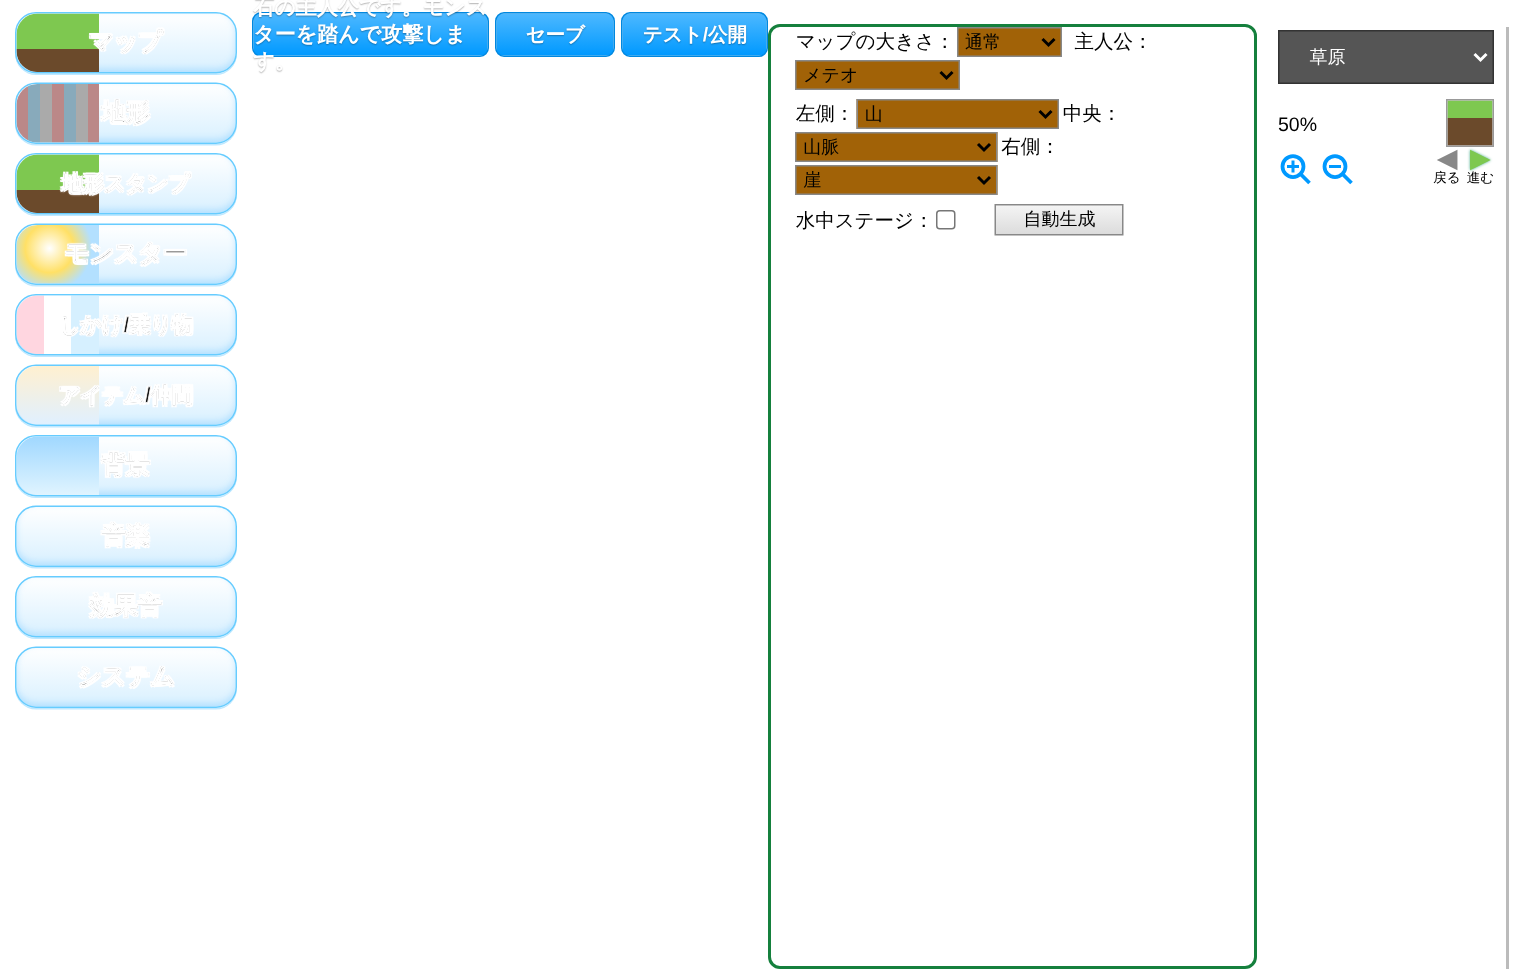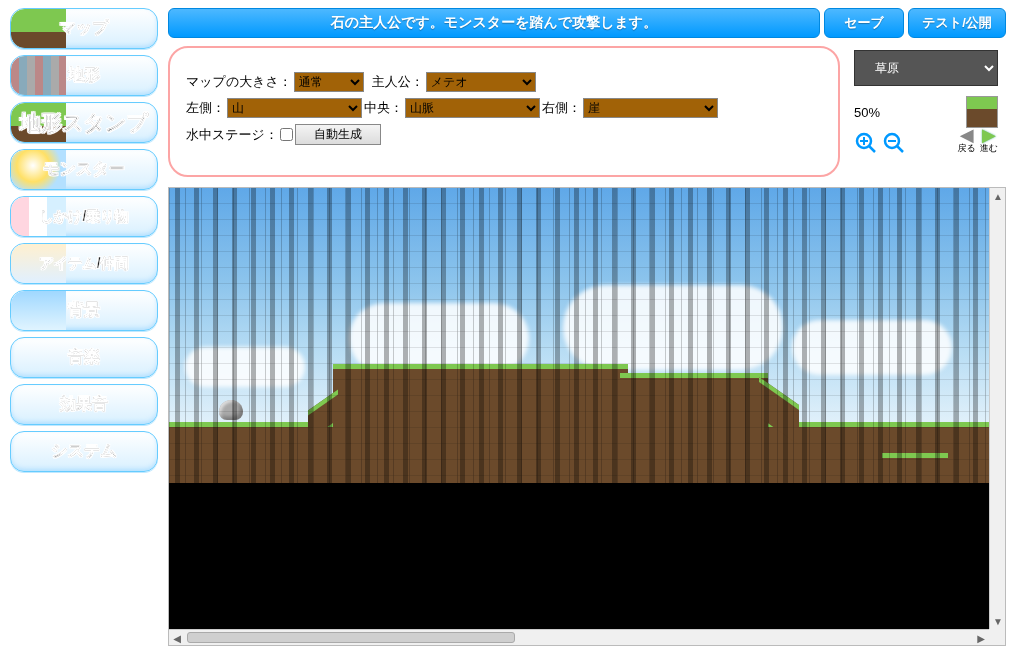--- a/index.html
+++ b/index.html
@@ -76,21 +76,21 @@
   }
   .bottom-icon .ic {
     height: 22px;
     display:flex;align-items:center;justify-content:center;
   }
 
   
   .main {
     flex: 1;
     display: flex;
-    flex-direction: column;
+    flex-direction: row;
     padding-left: 4px;
   }
   .topbar {
     display: flex;
     gap: 4px;
     height: 30px;
   }
   .top-msg {
     flex: 1;
     background: linear-gradient(#4db8ff,#0099ff);
@@ -112,23 +112,23 @@
     text-shadow:0 1px 1px rgba(0,0,0,.3);
   }
 
   .config-row {
     display: flex;
     gap: 6px;
     margin-top: 8px;
   }
   .config-panel {
     flex: 1;
-    border: 2px solid #fca5a5;
-    border-radius: 20px;
-    padding: 24px 16px;
+    border: 2px solid #15803d;
+    border-radius: 8px;
+    padding: 0 16px;
     background: #fff;
   }
   .cfg-line { margin-bottom: 6px; display:flex; align-items:center; flex-wrap:wrap; gap:2px;}
   .cfg-line label { font-size:13px; }
   select.cfg-sel {
     font-size: 12px;
     height: 20px;
     border:1px solid #888;
     background:#a16207;
   }
@@ -223,21 +223,21 @@
     <div class="side-btn">
       <div class="bg-strip bg-map"></div>
       <span class="label">マップ</span>
     </div>
     <div class="side-btn">
       <div class="bg-strip bg-terrain"></div>
       <span class="label">地形</span>
     </div>
     <div class="side-btn">
       <div class="bg-strip bg-stamp"></div>
-      <span class="label" style="font-size:21px">地形スタンプ</span>
+      <span class="label" style="font-size:14px">地形スタンプ</span>
     </div>
     <div class="side-btn">
       <div class="bg-strip bg-monster"></div>
       <span class="label">モンスター</span>
     </div>
     <div class="side-btn">
       <div class="bg-strip bg-trick"></div>
       <span class="label" style="font-size:14px">しかけ/乗り物</span>
     </div>
     <div class="side-btn">
@@ -279,21 +279,21 @@
           <label>左側：</label>
           <select class="cfg-sel sel-lg"><option>山</option></select>
           <label>中央：</label>
           <select class="cfg-sel sel-lg"><option>山脈</option></select>
           <label>右側：</label>
           <select class="cfg-sel sel-lg"><option>崖</option></select>
         </div>
         <div class="cfg-line">
           <label>水中ステージ：</label>
           <input type="checkbox" style="">
-          <button class="auto-btn" style="margin-left:0">自動生成</button>
+          <button class="auto-btn" style="margin-left:24px">自動生成</button>
         </div>
       </div>
 
       <div class="tileset-panel">
         <select class="tileset-sel"><option>草原</option></select>
         <div class="zoom-row">
           <div class="zoom-pct">50%</div>
           <div class="tile-swatch"></div>
         </div>
         <div class="icon-row2">

